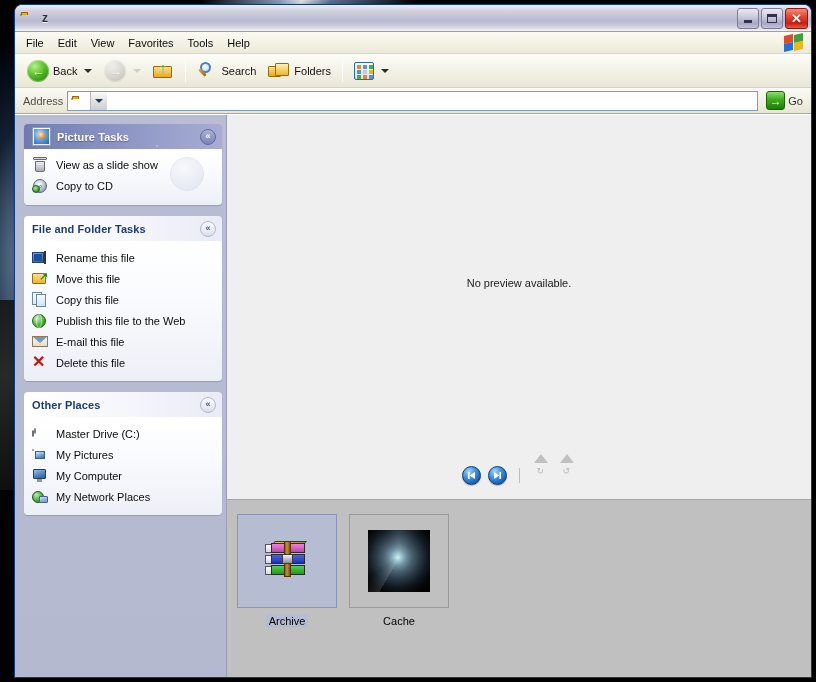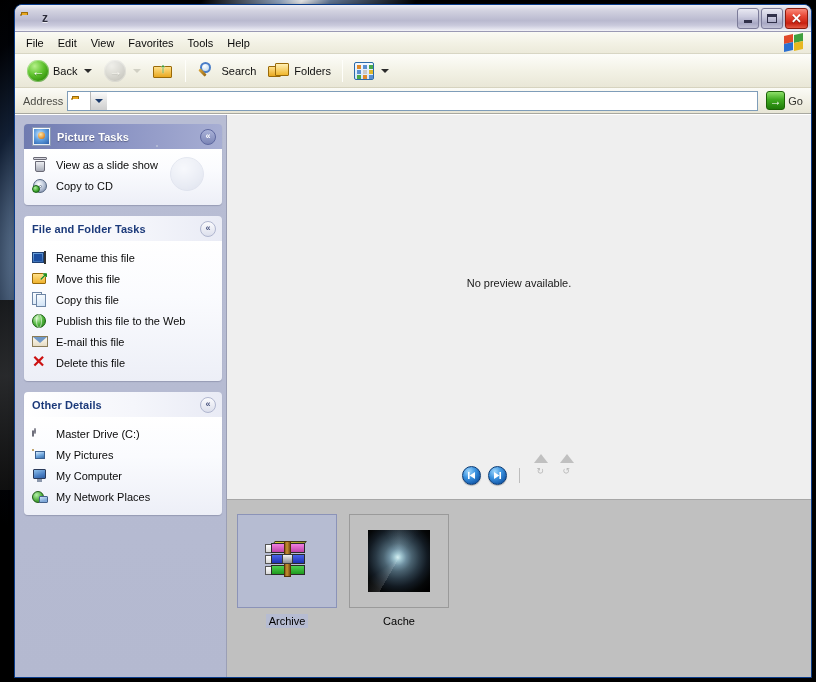--- a/index.html
+++ b/index.html
@@ -669,21 +669,21 @@
               <span class="ti">
                 <span class="del-ic">✕</span>
               </span>
               <span class="tl">Delete this file</span>
             </div>
           </div>
         </div>
 
         <div class="panel">
           <div class="panel-head white">
-            <span class="panel-title">Other Details</span>
+            <span class="panel-title">Other Places</span>
             <span class="chev on-white">«</span>
           </div>
           <div class="panel-body">
             <div class="task-row">
               <span class="ti">
                 <span class="disk-ic"><span class="d2"></span><span class="d1"></span></span>
               </span>
               <span class="tl">Master Drive (C:)</span>
             </div>
             <div class="task-row">

